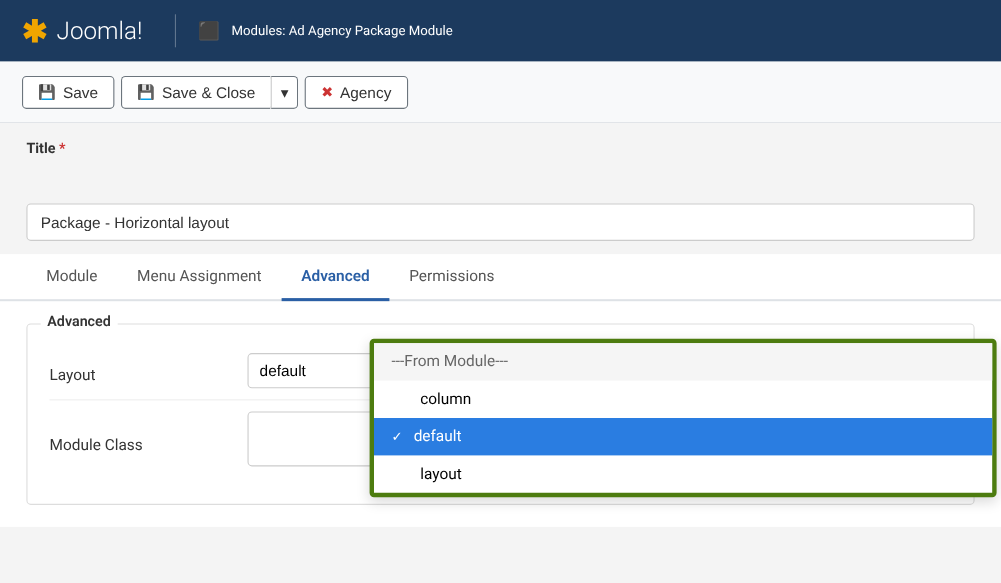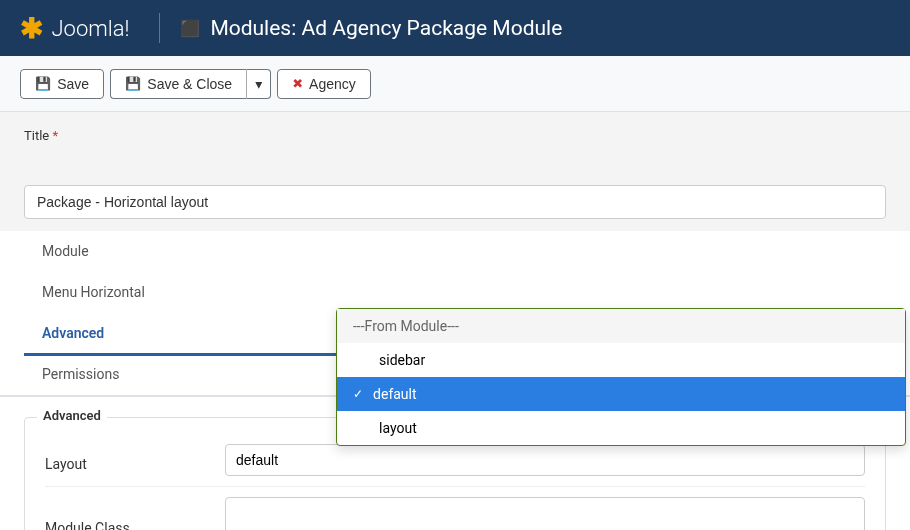--- a/index.html
+++ b/index.html
@@ -37,21 +37,21 @@
       background: rgba(255,255,255,0.3);
       margin-right: 20px;
     }
     .header-module-icon {
       color: #aac4e0;
       margin-right: 10px;
       font-size: 16px;
     }
     .header-title {
       color: white;
-      font-size: 21px;
+      font-size: 12px;
       font-weight: 400;
     }
 
     
     .toolbar {
       background: #f8f9fa;
       border-bottom: 1px solid #dee2e6;
       padding: 10px 20px;
       display: flex;
       align-items: center;
@@ -97,21 +97,21 @@
       padding: 0;
     }
 
     
     .title-section {
       background: #f4f4f4;
       padding: 16px 24px 12px;
     }
     .title-label {
       font-size: 13px;
-      font-weight: 400;
+      font-weight: 700;
       color: #333;
       margin-bottom: 6px;
     }
     .title-required { color: #cc3333; }
     .title-input {
       width: 100%;
       padding: 8px 12px;
       border: 1px solid #ccc;
       border-radius: 4px;
       font-size: 14px;
@@ -119,21 +119,20 @@
       background: white;
       margin-top: 36px;
     }
 
     
     .tabs-bar {
       background: white;
       border-bottom: 2px solid #dee2e6;
       padding: 0 24px;
       display: flex;
-      flex-direction: column;
     }
     .tab {
       padding: 12px 18px;
       cursor: pointer;
       color: #555;
       font-size: 14px;
       border-bottom: 3px solid transparent;
       margin-bottom: -2px;
     }
     .tab.active {
@@ -195,21 +194,21 @@
       appearance: none;
     }
 
     
     .dropdown-overlay {
       position: absolute;
       top: 308px;
       left: 336px;
       width: 570px;
       background: white;
-      border: 1px solid #4d7c0f;
+      border: 4px solid #4d7c0f;
       border-radius: 4px;
       box-shadow: 0 4px 12px rgba(0,0,0,0.15);
       z-index: 100;
     }
     .dropdown-option {
       padding: 9px 16px;
       font-size: 14px;
       cursor: pointer;
       display: flex;
       align-items: center;
@@ -282,21 +281,21 @@
   <div class="title-section">
     <div class="title-label">
       <span>Title</span>
       <span class="title-required">*</span>
     </div>
     <input class="title-input" type="text" value="Package - Horizontal layout" style="">
   </div>
 
   <div class="tabs-bar">
     <div class="tab">Module</div>
-    <div class="tab">Menu Horizontal</div>
+    <div class="tab">Menu Assignment</div>
     <div class="tab active">Advanced</div>
     <div class="tab">Permissions</div>
   </div>
 
   <div class="main-panel">
     <div class="fieldset-box">
       <span class="fieldset-legend">Advanced</span>
 
       <div class="field-row">
         <div class="field-label">Layout</div>
@@ -320,21 +319,21 @@
 
     </div>
   </div>
 
   <div class="dropdown-overlay">
     <div class="dropdown-option group-header">
       <span>---From Module---</span>
     </div>
     <div class="dropdown-option">
       <span style="width:16px;"></span>
-      <span>sidebar</span>
+      <span>column</span>
     </div>
     <div class="dropdown-option selected">
       <span class="check-mark">✓</span>
       <span>default</span>
     </div>
     <div class="dropdown-option">
       <span style="width:16px;"></span>
       <span>layout</span>
     </div>
   </div>

